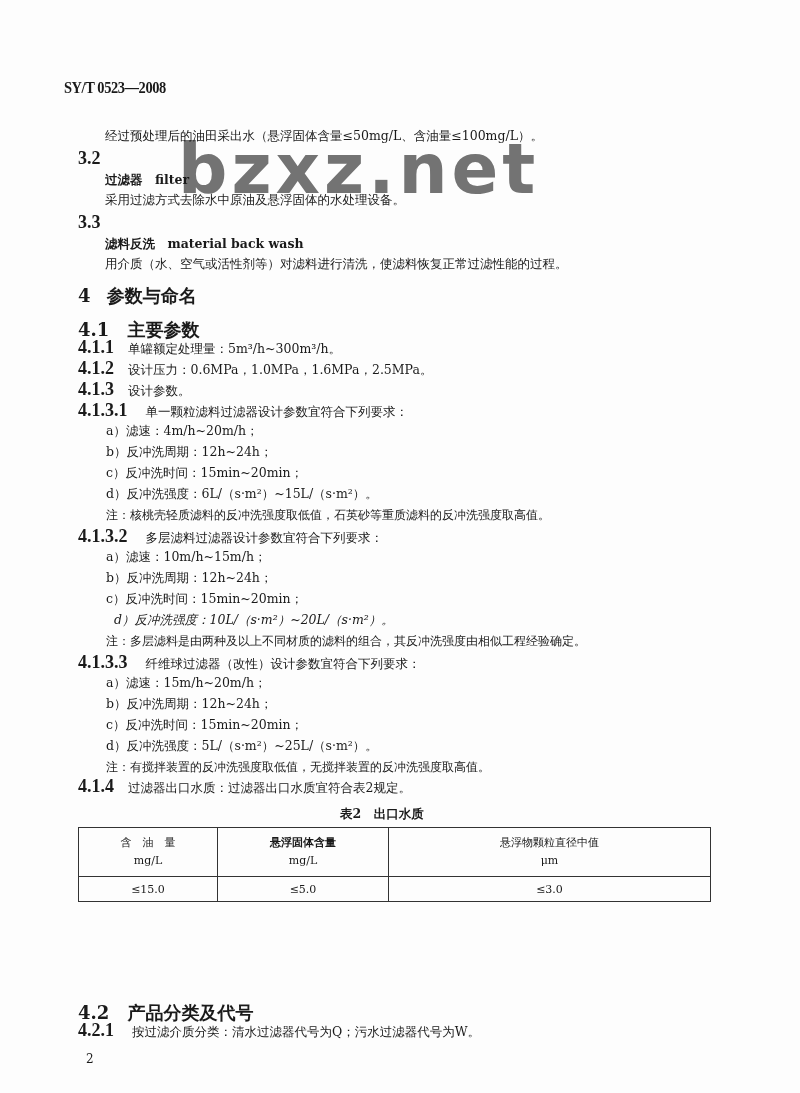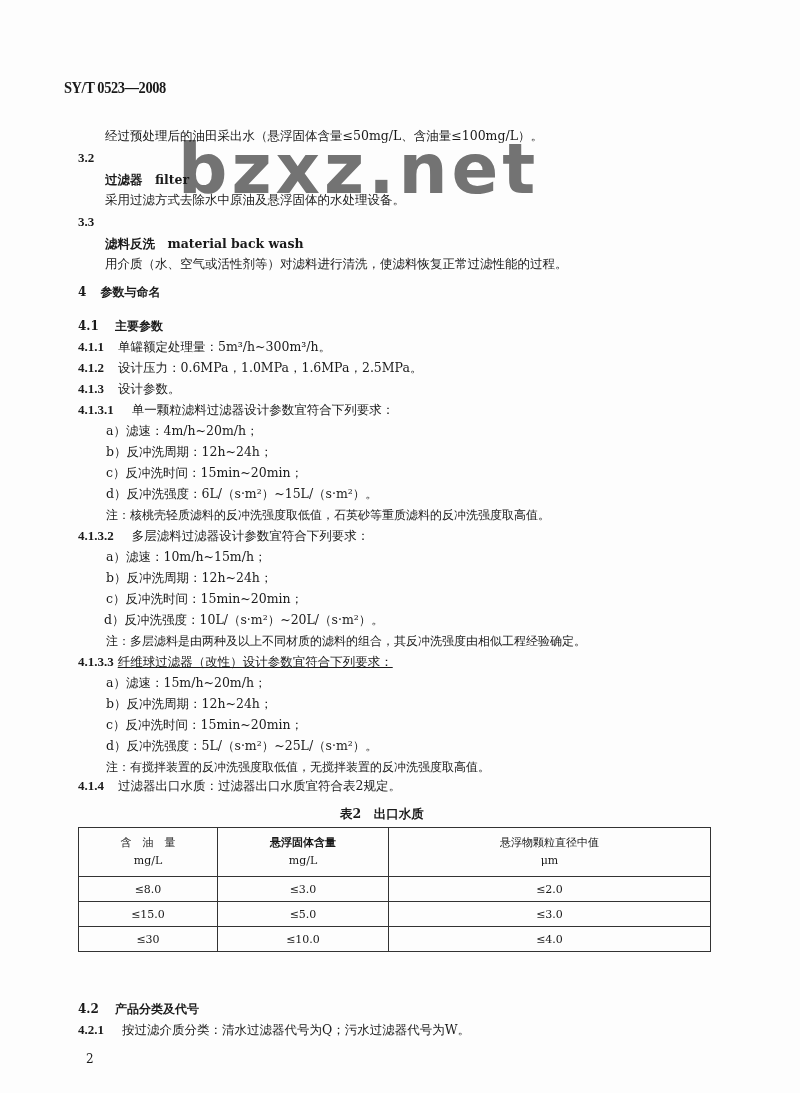--- a/index.html
+++ b/index.html
@@ -4,24 +4,24 @@
 <style>
   html, body { margin:0; padding:0; }
   body { width:800px; height:1093px; background:#fdfdfd; position:relative; overflow:hidden;
          font-family:"DejaVu Serif","Liberation Serif",serif; color:#1a1a1a; }
   .abs { position:absolute; white-space:nowrap; }
   .std { left:64px; top:78px; font-size:17px; font-weight:bold; letter-spacing:-0.5px;
          font-family:"Liberation Serif",serif; transform:scaleX(0.85); transform-origin:left; }
   .watermark { left:178px; top:135px; font-size:69px; font-weight:bold; color:#737373;
                font-family:"DejaVu Sans",sans-serif; letter-spacing:4px; z-index:0; line-height:1; }
   .line { font-size:12.5px; z-index:1; line-height:16px; }
-  .num { font-weight:bold; font-family:"Liberation Serif",serif; font-size:13px; }
+  .num { font-weight:bold; font-family:"Liberation Serif",serif; font-size:18px; }
   .bold { font-weight:bold; }
   .note { font-size:12px; }
-  .head4 { font-size:12px; font-weight:bold; }
+  .head4 { font-size:18px; font-weight:bold; }
   table.t2 { position:absolute; left:78px; top:827px; width:633px; border-collapse:collapse;
              font-size:11px; z-index:1; }
   table.t2 td { border:1px solid #333; text-align:center; padding:0; height:24px; }
   table.t2 tr.hdr td { height:48px; line-height:18px; }
   table.t2 tr.hdr td .top { display:block; }
   table.t2 td.notecell { text-align:left; padding-left:10px; height:24px; }
   table.t2 .c1 { width:138px; }
   table.t2 .c2 { width:170px; }
   .cap { left:340px; top:806px; font-size:12.5px; font-weight:bold; }
   .pageno { left:86px; top:1052px; font-size:12px; }
@@ -75,26 +75,26 @@
 <div class="abs line" style="left:106px;top:486px;">d）反冲洗强度：6L/（s·m²）~15L/（s·m²）。</div>
 <div class="abs line note" style="left:106px;top:507px;">注：核桃壳轻质滤料的反冲洗强度取低值，石英砂等重质滤料的反冲洗强度取高值。</div>
 
 <div class="abs line" style="left:78px;top:528px;">
   <span class="num">4.1.3.2</span>
   <span style="margin-left:14px;">多层滤料过滤器设计参数宜符合下列要求：</span>
 </div>
 <div class="abs line" style="left:106px;top:549px;">a）滤速：10m/h~15m/h；</div>
 <div class="abs line" style="left:106px;top:570px;">b）反冲洗周期：12h~24h；</div>
 <div class="abs line" style="left:106px;top:591px;">c）反冲洗时间：15min~20min；</div>
-<div class="abs line" style="left:104px;top:612px;">d）反冲洗强度：10L/（s·m²）~20L/（s·m²）。</div>
+<div class="abs line" style="left:114px;top:612px;font-style:italic;">d）反冲洗强度：10L/（s·m²）~20L/（s·m²）。</div>
 <div class="abs line note" style="left:106px;top:633px;">注：多层滤料是由两种及以上不同材质的滤料的组合，其反冲洗强度由相似工程经验确定。</div>
 
 <div class="abs line" style="left:78px;top:654px;">
   <span class="num">4.1.3.3</span>
-  <span style="text-decoration:underline;">纤维球过滤器（改性）设计参数宜符合下列要求：</span>
+  <span style="margin-left:14px;">纤维球过滤器（改性）设计参数宜符合下列要求：</span>
 </div>
 <div class="abs line" style="left:106px;top:675px;">a）滤速：15m/h~20m/h；</div>
 <div class="abs line" style="left:106px;top:696px;">b）反冲洗周期：12h~24h；</div>
 <div class="abs line" style="left:106px;top:717px;">c）反冲洗时间：15min~20min；</div>
 <div class="abs line" style="left:106px;top:738px;">d）反冲洗强度：5L/（s·m²）~25L/（s·m²）。</div>
 <div class="abs line note" style="left:106px;top:759px;">注：有搅拌装置的反冲洗强度取低值，无搅拌装置的反冲洗强度取高值。</div>
 
 <div class="abs line" style="left:78px;top:778px;">
   <span class="num">4.1.4</span>
   <span style="margin-left:10px;">过滤器出口水质：过滤器出口水质宜符合表2规定。</span>
@@ -111,33 +111,23 @@
     <td class="c2">
       <span class="top bold">悬浮固体含量</span>
       <span class="top">mg/L</span>
     </td>
     <td>
       <span class="top">悬浮物颗粒直径中值</span>
       <span class="top">μm</span>
     </td>
   </tr>
   <tr>
-    <td>≤8.0</td>
-    <td>≤3.0</td>
-    <td>≤2.0</td>
-  </tr>
-  <tr>
     <td>≤15.0</td>
     <td>≤5.0</td>
     <td>≤3.0</td>
-  </tr>
-  <tr>
-    <td>≤30</td>
-    <td>≤10.0</td>
-    <td>≤4.0</td>
   </tr>
 </tbody>
   </table>
 
 <div class="abs head4" style="left:78px;top:1001px;">
   <span>4.2</span>
   <span style="margin-left:12px;">产品分类及代号</span>
 </div>
 <div class="abs line" style="left:78px;top:1022px;">
   <span class="num">4.2.1</span>

